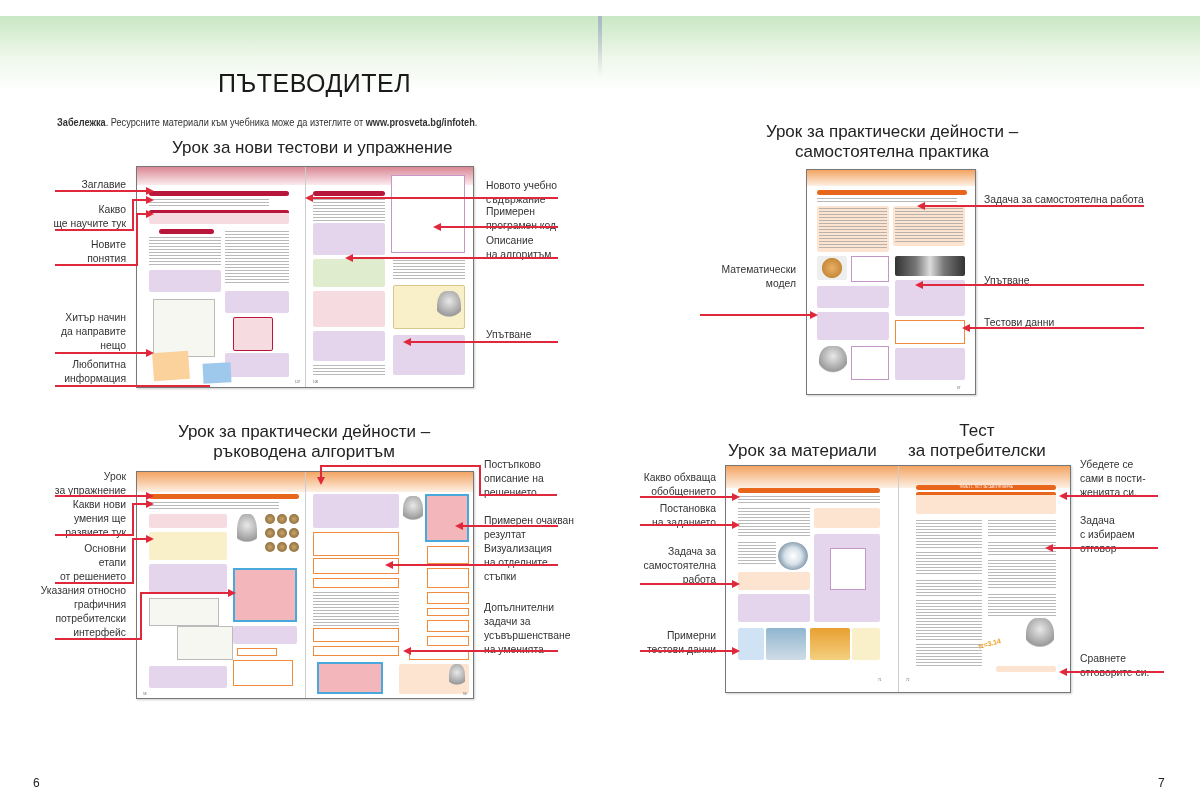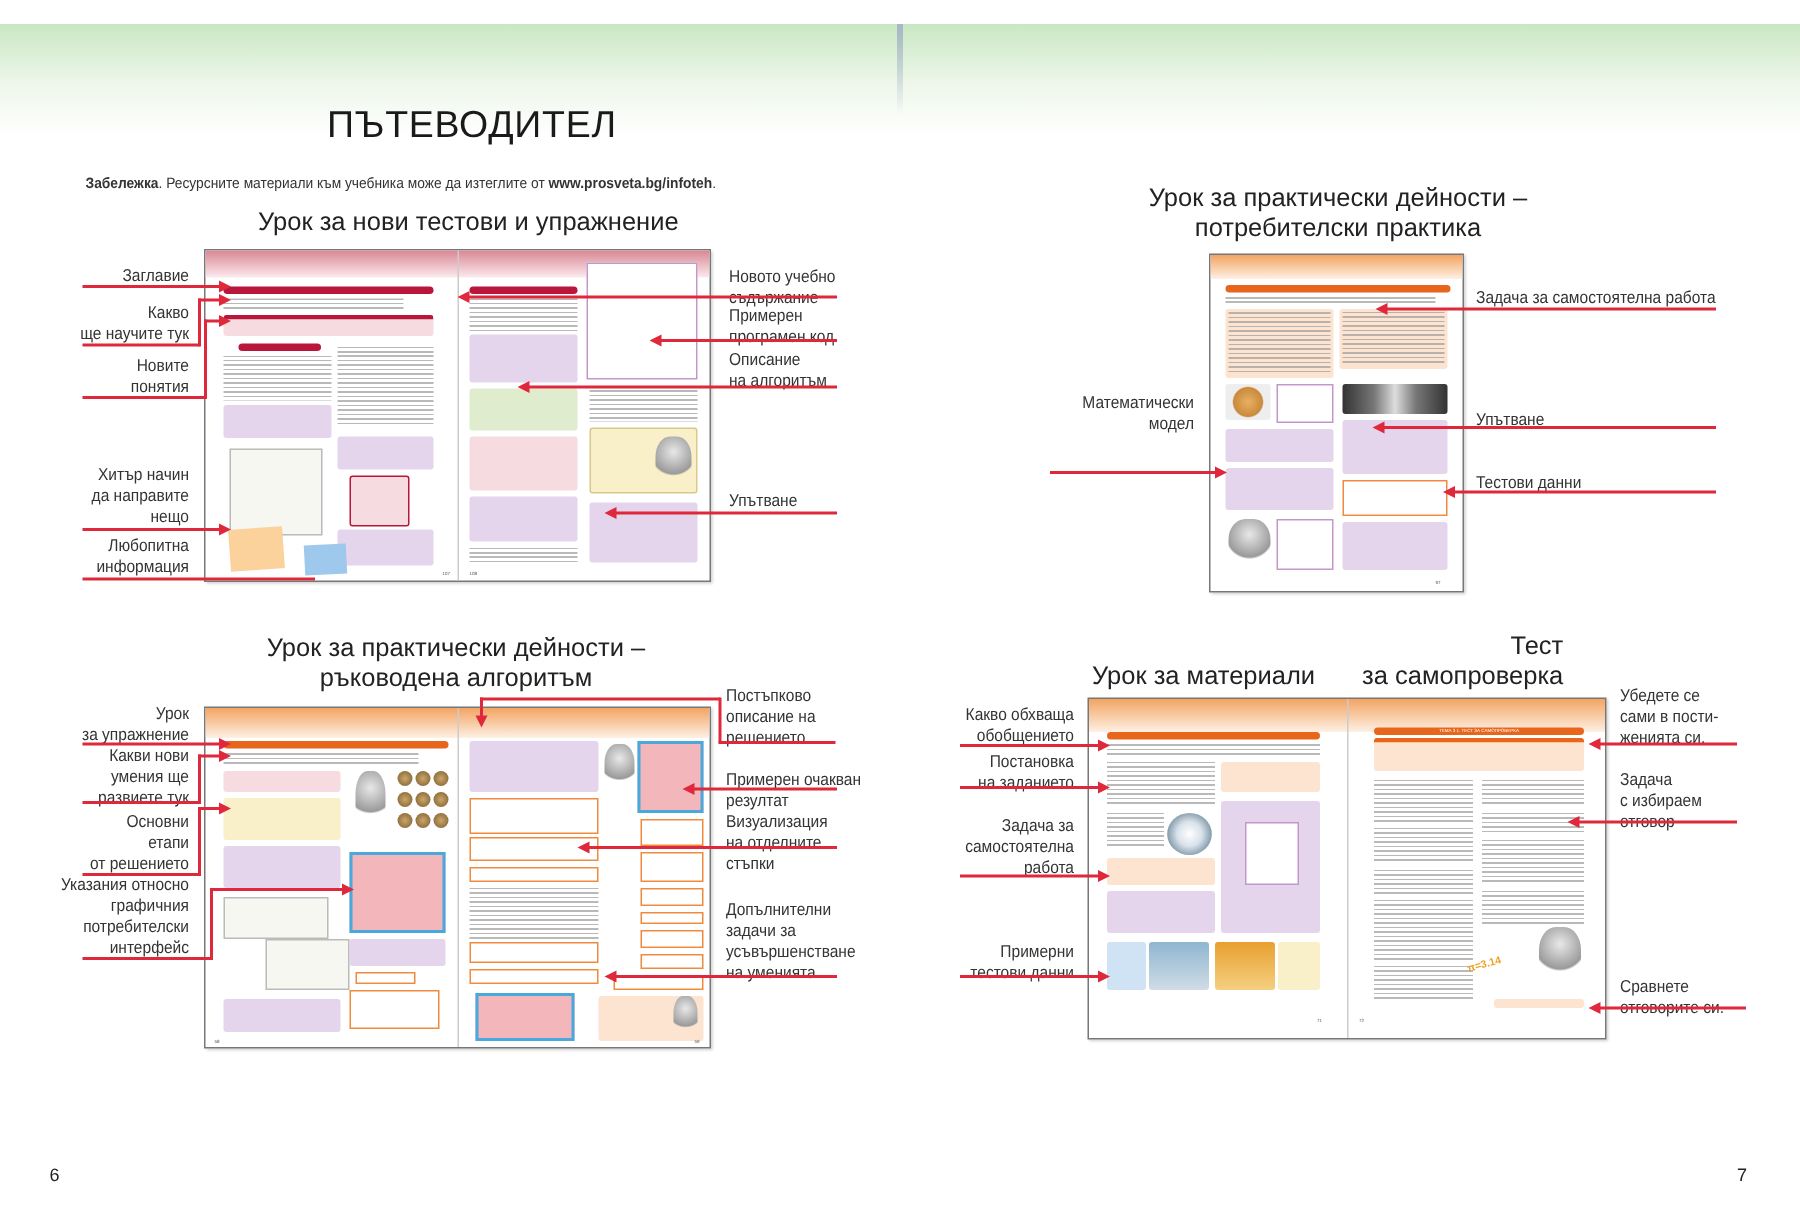--- a/index.html
+++ b/index.html
@@ -148,21 +148,21 @@
 на алгоритъм</div>
   <div class="hline" style="left:352px; top:241px; width:206px;"></div>
     <div class="arrow-l" style="left:345px; top:238px;"></div>
 
   <div class="callout left-al" style="left:486px; top:311px; width:110px;">Упътване</div>
   <div class="hline" style="left:410px; top:325px; width:148px;"></div>
     <div class="arrow-l" style="left:403px; top:322px;"></div>
 
   <div class="section-title" style="left:760px; top:106px; width:264px;">
     <div>Урок за практически дейности –</div>
-    <div>потребителски практика</div>
+    <div>самостоятелна практика</div>
   </div>
 
   <div class="thumb" style="left:806px; top:153px; width:170px; height:226px;">
     <div class="bandtop band-orange" style="height:16px;"></div>
     <div class="bar orange" style="left:10px; top:20px; width:150px;"></div>
     <div class="txt" style="left:10px; top:28px; width:140px; height:6px;"></div>
     <div class="boxpeach" style="left:10px; top:36px; width:72px; height:46px;"></div>
     <div class="txt" style="left:12px; top:38px; width:68px; height:42px;"></div>
     <div class="boxpeach" style="left:86px; top:36px; width:72px; height:40px;"></div>
     <div class="txt" style="left:88px; top:38px; width:68px; height:36px;"></div>
@@ -302,23 +302,23 @@
     <div class="arrow-l" style="left:385px; top:545px;"></div>
 
   <div class="callout left-al" style="left:484px; top:584px; width:120px; white-space:pre-line;">Допълнителни
 задачи за
 усъвършенстване
 на уменията</div>
   <div class="hline" style="left:410px; top:634px; width:148px;"></div>
     <div class="arrow-l" style="left:403px; top:631px;"></div>
 
   <div class="section-title" style="left:728px; top:425px;">Урок за материали</div>
-  <div class="section-title" style="left:908px; top:405px; text-align:right;">
+  <div class="section-title" style="left:908px; top:405px; text-align:center;">
     <div>Тест</div>
-    <div>за самопроверка</div>
+    <div>за потребителски</div>
   </div>
 
   <div class="thumb" style="left:725px; top:449px; width:346px; height:228px;">
     <div class="bandtop band-orange" style="height:22px;"></div>
     <div class="divline" style="left:172px;"></div>
 
     <div class="bar orange" style="left:12px; top:22px; width:142px;"></div>
     <div class="txt" style="left:12px; top:30px; width:142px; height:8px;"></div>
     <div class="txt" style="left:12px; top:42px; width:72px; height:30px;"></div>
     <div class="txt" style="left:12px; top:76px; width:38px; height:22px;"></div>

